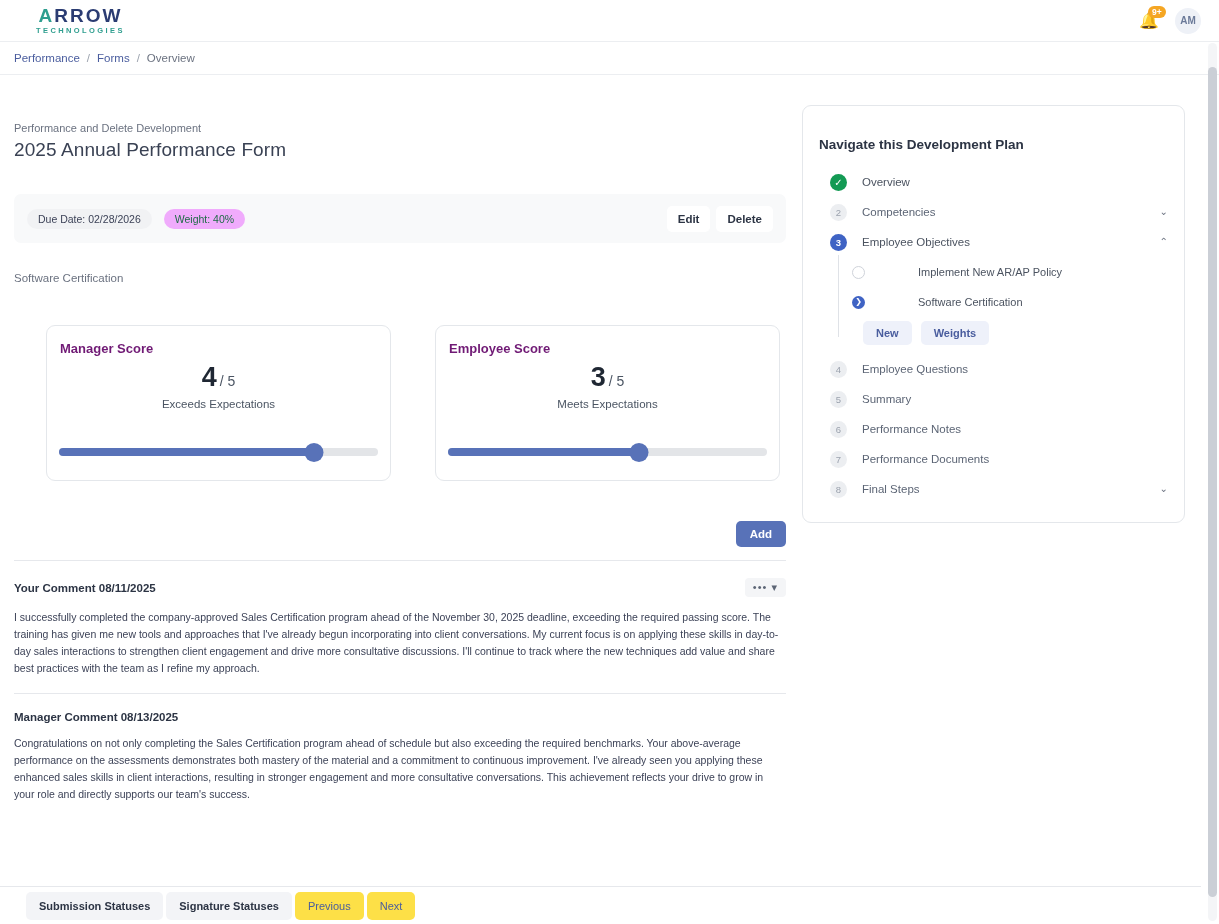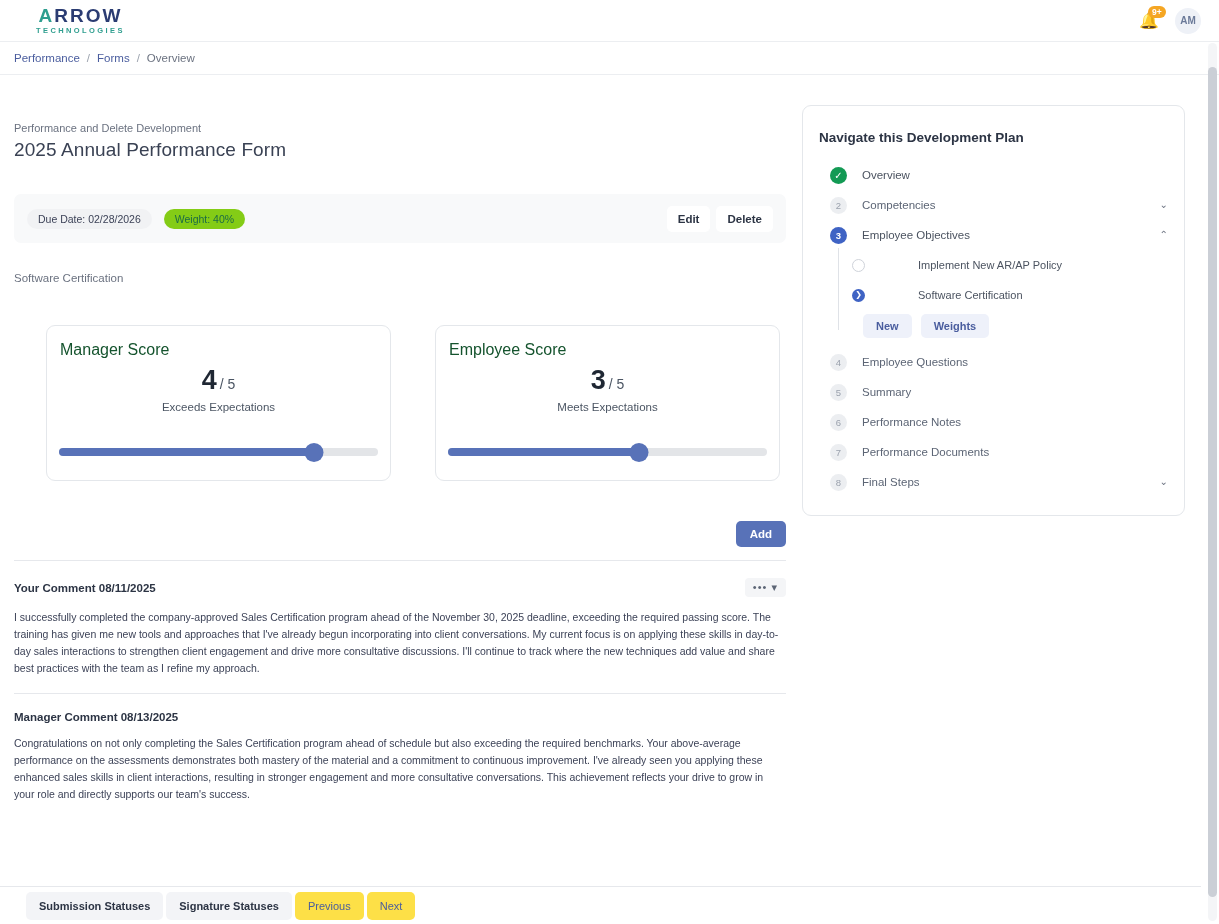--- a/index.html
+++ b/index.html
@@ -72,21 +72,21 @@
   
   .meta-bar {
     margin-top: 33px; height: 49px;
     background: #f8f9fa; border-radius: 7px;
     display: flex; align-items: center; padding: 0 13px;
   }
   .pill {
     font-size: 10.5px; border-radius: 11px; padding: 4px 11px; white-space: nowrap;
   }
   .pill-date { background: #f1f2f4; color: #3c4257; }
-  .pill-weight { background: #84cc16; color: #1d6b45; margin-left: 12px; }
+  .pill-weight { background: #f0abfc; color: #1d6b45; margin-left: 12px; }
   .meta-actions { margin-left: auto; display: flex; gap: 6px; }
   .ghost-btn {
     background: #fff; border: none; border-radius: 5px;
     font-size: 11.5px; font-weight: 600; color: #2c3444;
     padding: 7px 11px; cursor: pointer;
     font-family: inherit;
   }
 
   
   .obj-label { margin-top: 29px; font-size: 11.5px; color: #6b7280; }
@@ -97,21 +97,21 @@
   }
 
   
   .scores { display: flex; gap: 44px; margin-top: 41px; padding-left: 32px; }
   .score-card {
     width: 345px; height: 156px;
     border: 1px solid #e4e7eb; border-radius: 9px;
     background: #fff; padding: 15px 13px 0 13px;
     position: relative;
   }
-  .score-title { font-size: 16px; font-weight: 400; color: #14532d; }
+  .score-title { font-size: 13px; font-weight: 700; color: #701a75; }
   .score-value { text-align: center; margin-top: 6px; }
   .score-num { font-size: 27px; font-weight: 700; color: #1f2733; }
   .score-den { font-size: 14px; color: #4b5563; margin-left: 3px; }
   .score-desc { text-align: center; font-size: 11.5px; color: #4b5563; margin-top: 5px; }
   .slider { position: absolute; left: 12px; right: 12px; bottom: 24px; height: 8px; }
   .slider-track {
     position: absolute; left: 0; right: 0; top: 0;
     height: 8px; background: #e3e5e8; border-radius: 4px;
   }
   .slider-fill {
@@ -144,21 +144,21 @@
   .comment-body {
     margin-top: 12px; font-size: 10.5px; line-height: 1.62; color: #3c4257;
     max-width: 772px;
   }
   .comment-div { margin-top: 16px; border-top: 1px solid #e6e8ec; }
 
   
   .nav-card {
     width: 383px;
     border: 1px solid #e4e7eb; border-radius: 9px;
-    background: #fff; padding: 24px 16px 18px 14px;
+    background: #fff; padding: 31px 16px 18px 14px;
   }
   .nav-title { font-size: 13.5px; font-weight: 700; color: #2c3444; margin-bottom: 15px; padding-left: 2px; }
   .nav-item {
     display: flex; align-items: center; height: 30px; cursor: pointer;
     position: relative;
   }
   .step-badge {
     width: 17px; height: 17px; border-radius: 50%;
     font-size: 9.5px; display: flex; align-items: center; justify-content: center;
     flex: 0 0 17px; margin-right: 15px; margin-left: 13px;

